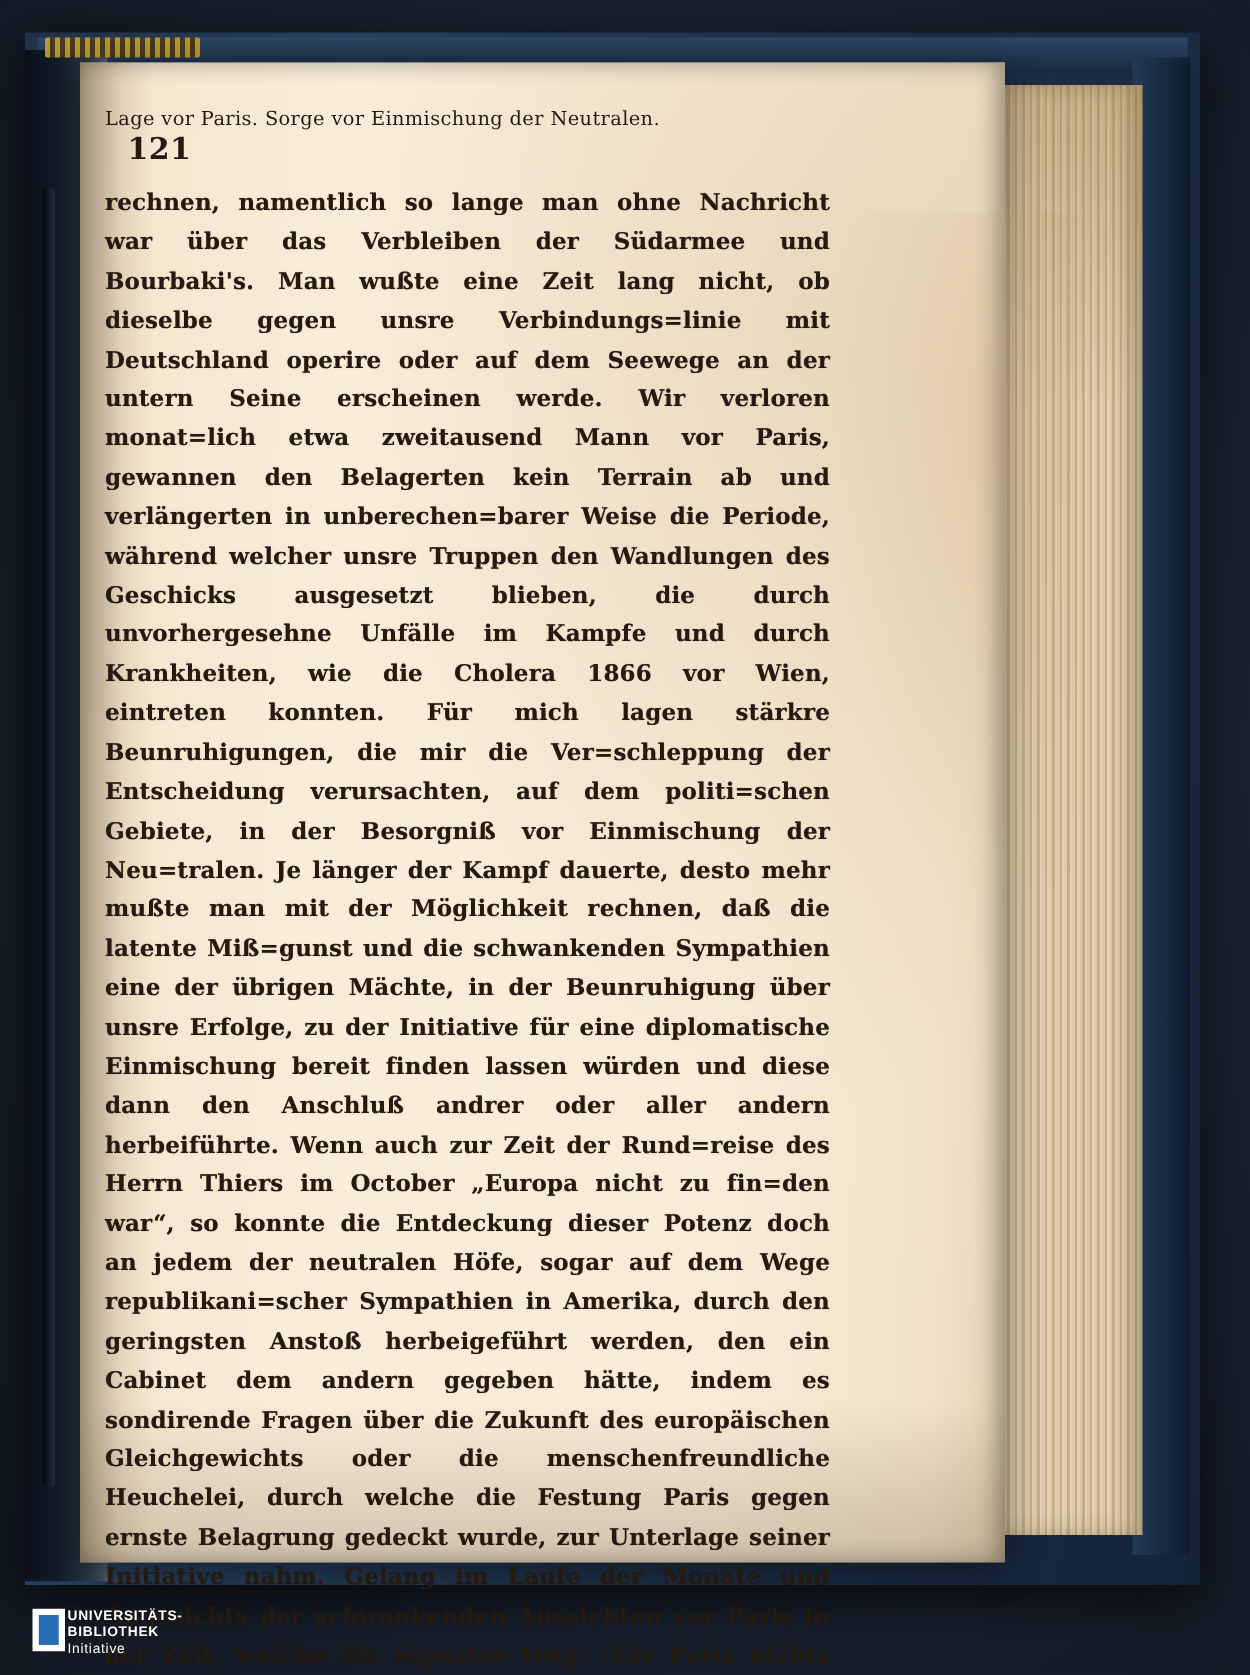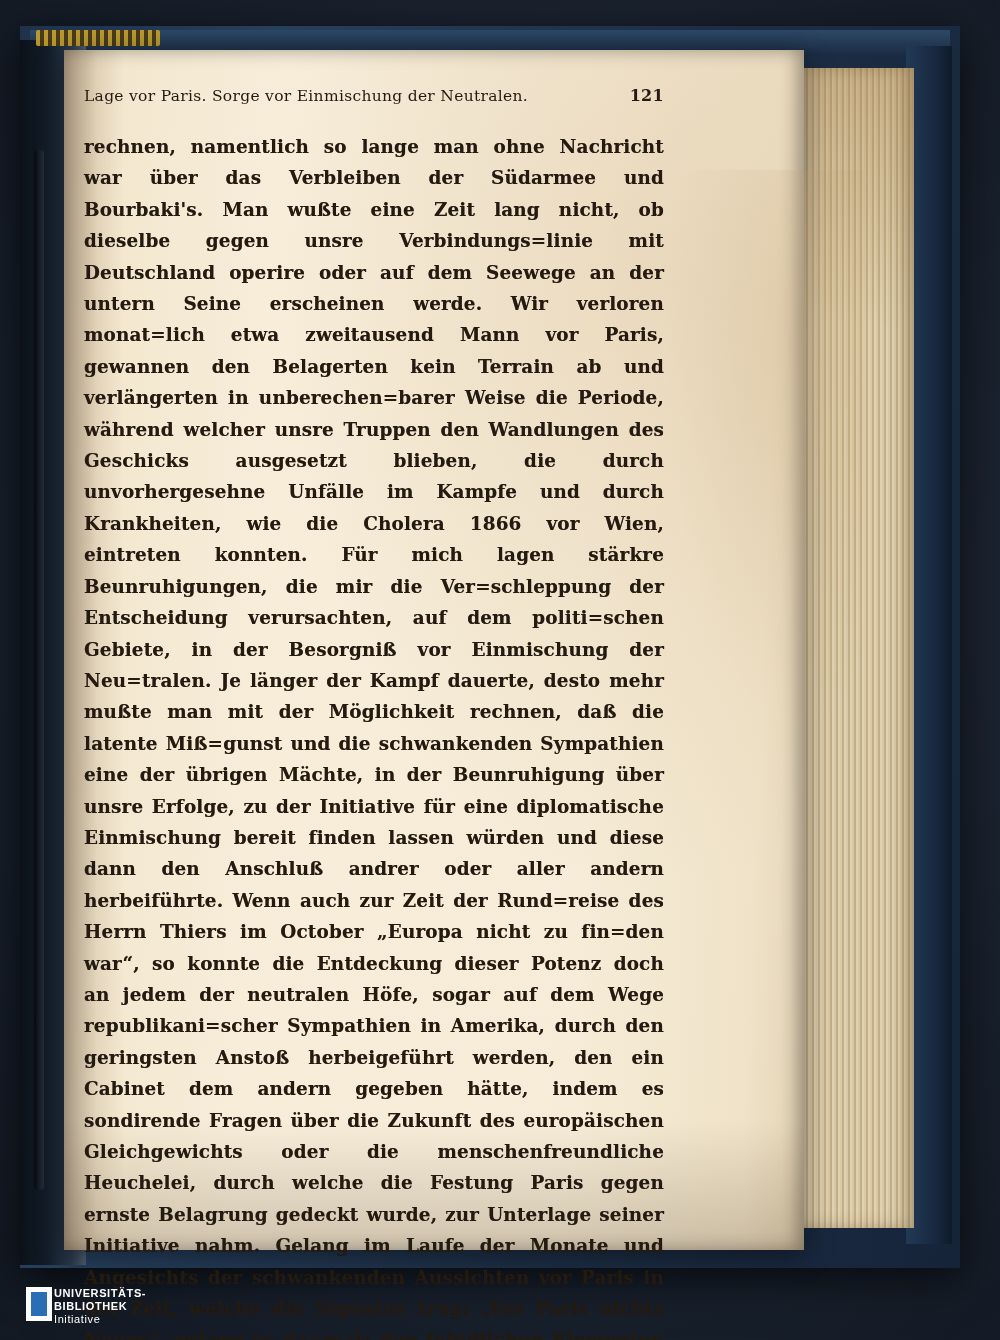--- a/index.html
+++ b/index.html
@@ -154,27 +154,28 @@
     width: 580px;
   }
   .running-head {
     display: flex;
     align-items: baseline;
     justify-content: space-between;
     font-family: "DejaVu Serif", serif;
     font-size: 15.5px;
     color: #241a10;
     letter-spacing: 0.3px;
-    margin-bottom: 26px;
+    margin-bottom: 14px;
+    flex-direction: column;
   }
   .running-head .rh-title {
     font-variant: normal;
   }
   .running-head .rh-page {
-    font-size: 16px;
+    font-size: 24px;
     font-weight: bold;
     padding-left: 18px;
   }
   .body-text {
     font-family: "DejaVu Serif", serif;
     font-size: 18.4px;
     line-height: 31.4px;
     color: #241a10;
     text-align: justify;
     text-justify: inter-word;

